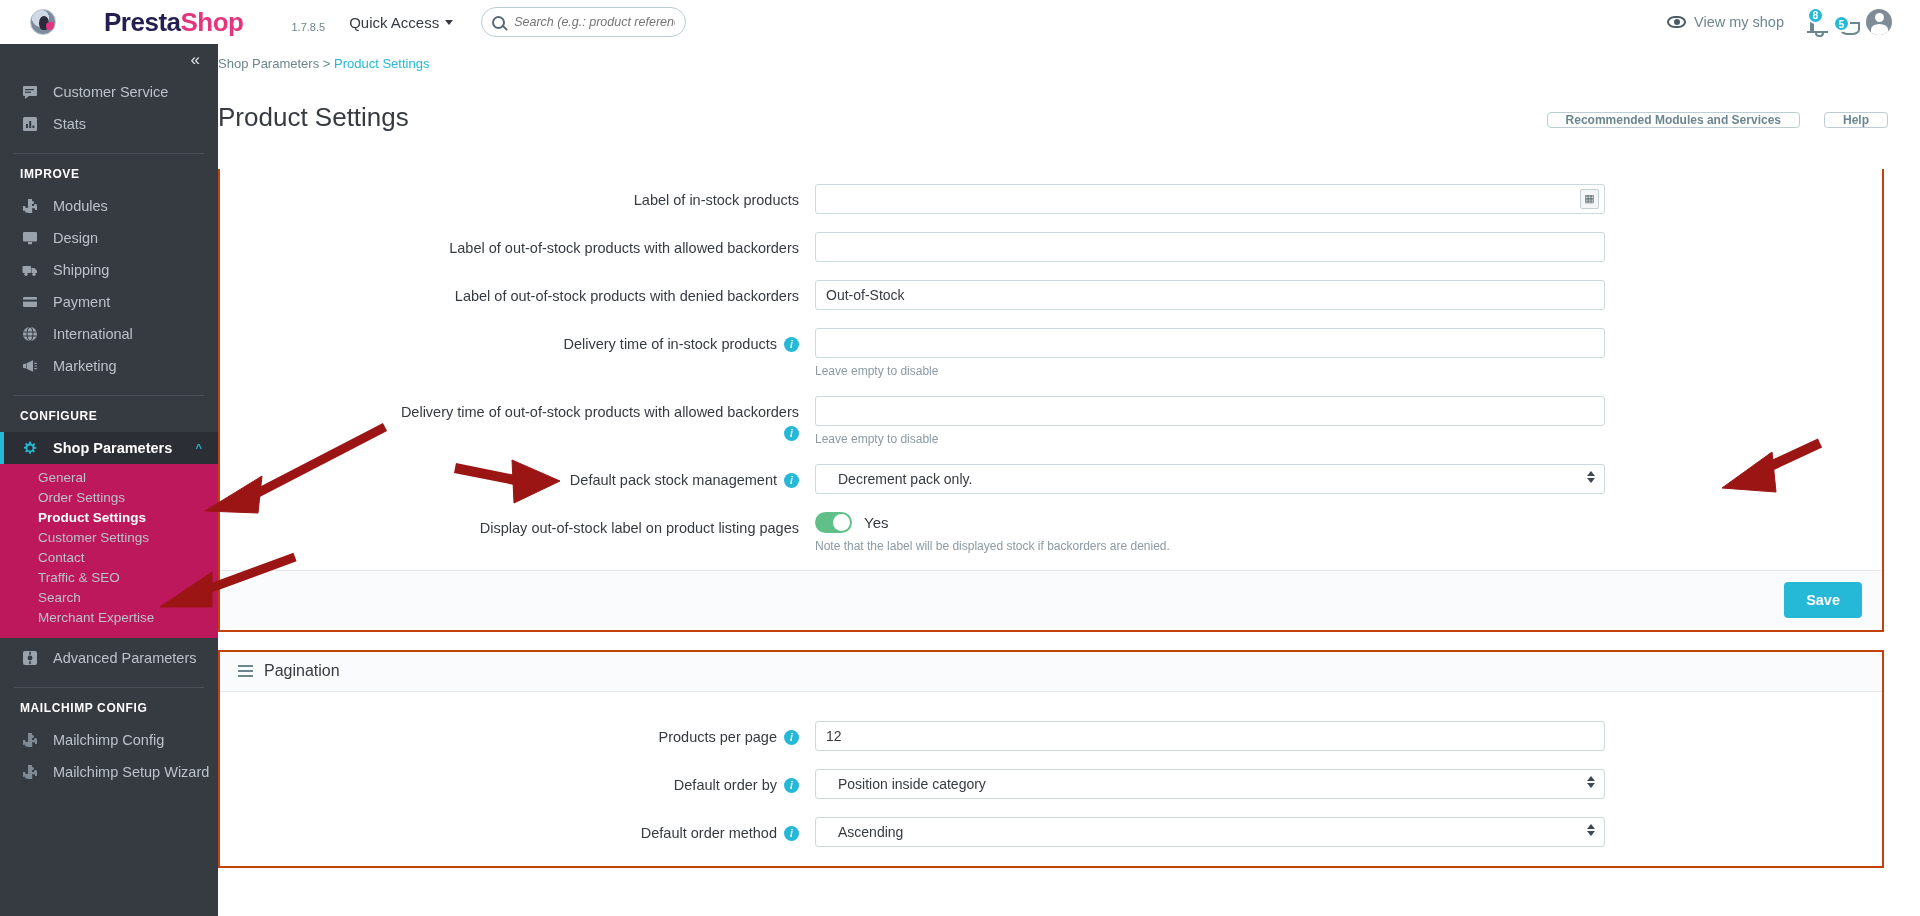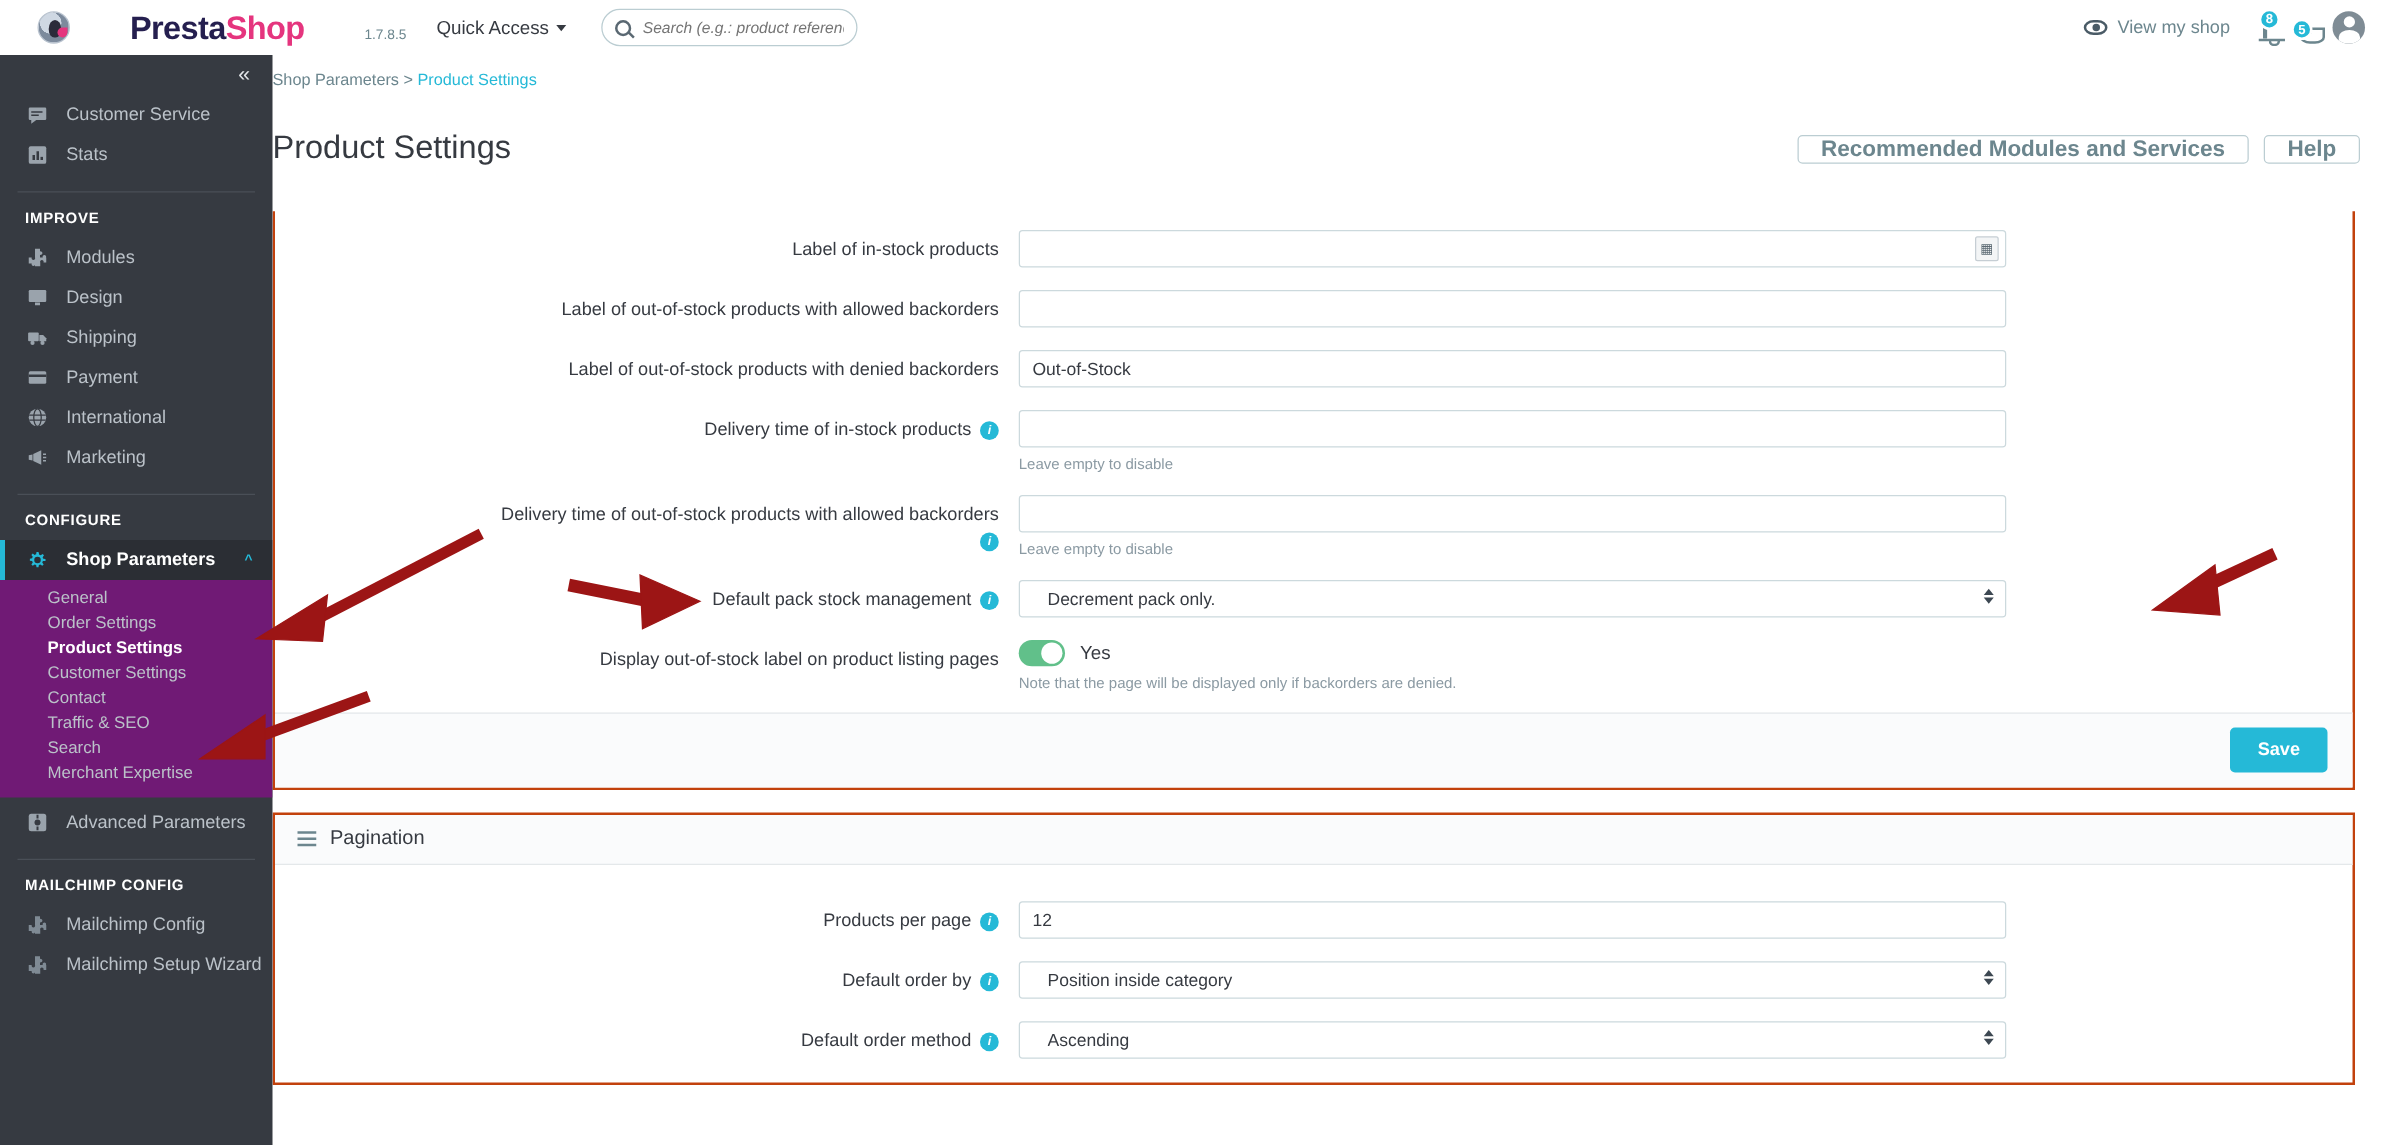--- a/index.html
+++ b/index.html
@@ -97,21 +97,21 @@
     padding-left:20px; font-size:12px; font-weight:bold; letter-spacing:.6px;
     color:#ffffff; margin-bottom:9px; margin-top:2px;
   }
   .nav-item.active-parent {
     background:#2b2e34; color:#fff; font-weight:bold;
   }
   .nav-item.active-parent .ico { color:#25b9d7; }
   .nav-item.active-parent::before{
     content:""; position:absolute; left:0; top:0; width:4px; height:100%; background:#25b9d7;
   }
-  #submenu { background:#701a75; padding:4px 0 10px 0; }
+  #submenu { background:#be185d; padding:4px 0 10px 0; }
   .sub-item {
     padding-left:38px; height:20px; font-size:13.5px; line-height:20px;
     color:#bbc2c9; cursor:pointer; margin-bottom:0;
   }
   .sub-item.current { color:#ffffff; font-weight:bold; }
   .sub-list .sub-item { margin-top:0; }
   .chev-up { margin-left:auto; margin-right:16px; font-size:11px; color:#25b9d7; }
 
   
   svg.si { width:16px; height:16px; fill:#9aa3ac; }
@@ -121,22 +121,23 @@
     position:absolute; top:44px; left:218px; width:1702px; height:872px;
     background:#ffffff; overflow:hidden;
   }
   #breadcrumb { padding:12px 0 0 0; font-size:13px; color:#6c868e; }
   #breadcrumb .bc-link { color:#25b9d7; }
   #page-title-row { display:flex; align-items:center; padding-right:32px; }
   #page-title { font-size:26px; color:#363a41; font-weight:normal; padding:14px 0 18px 0; }
   #title-actions { margin-left:auto; display:flex; gap:12px; }
   .hdr-btn {
     border:1px solid #bbcdd2; background:#fff; color:#6c868e; font-weight:bold;
-    font-size:18px; border-radius:4px; padding:0 18px; cursor:pointer;
+    font-size:12px; border-radius:4px; padding:0 18px; cursor:pointer;
     font-family:"Liberation Sans", sans-serif;
+    margin-left:12px;
   }
 
   .panel {
     background:#ffffff; border:2px solid #c2410c; margin:0 36px 18px 0;
     margin-left:0;
   }
   #panel-stock { margin-top:0; border-top:none; }
   .panel-head {
     display:flex; align-items:center; gap:11px; height:40px; padding-left:18px;
     border-bottom:1px solid #e4e8ea; background:#fafbfc; font-size:16px; color:#363a41;
@@ -487,21 +488,21 @@
           <div class="f-label">
             <span class="lbl-txt">Display out-of-stock label on product listing pages</span>
           </div>
           <div class="f-field">
             <div class="toggle-row">
               <span class="toggle">
                   <span class="knob"></span>
                 </span>
               <span class="toggle-label">Yes</span>
             </div>
-            <div class="hint">Note that the page will be displayed only if backorders are denied.</div>
+            <div class="hint">Note that the label will be displayed stock if backorders are denied.</div>
           </div>
         </div>
 
       </div>
       <div class="panel-foot">
         <button class="btn-save">Save</button>
       </div>
     </div>
 
     <div class="panel">

